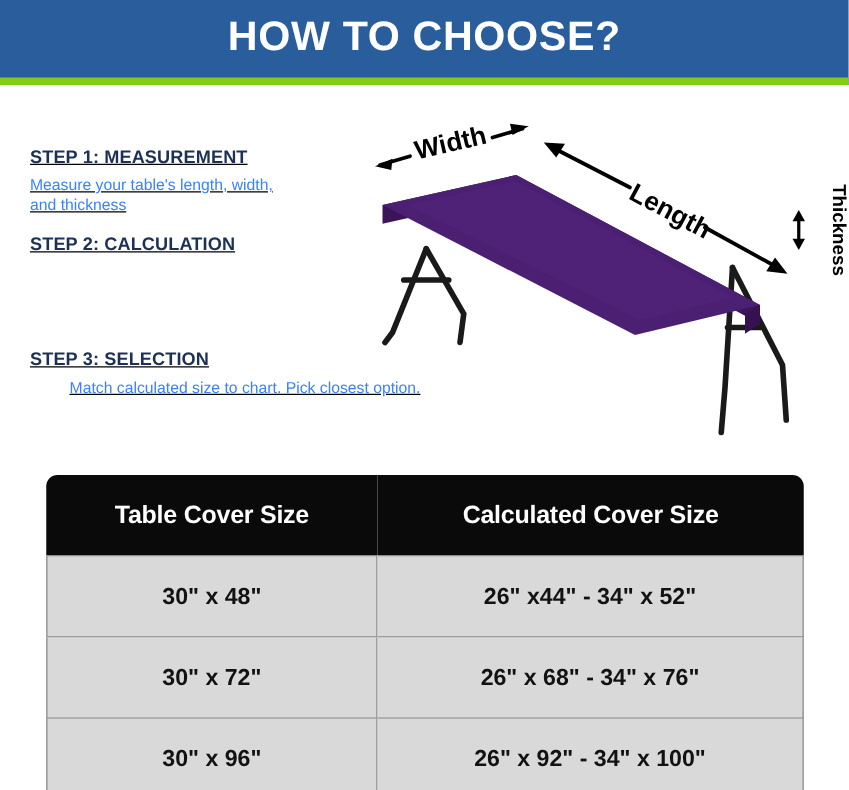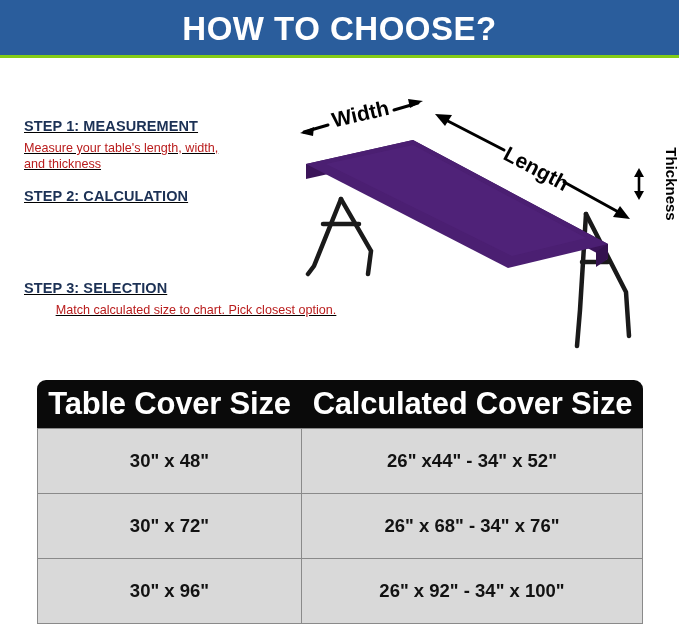--- a/index.html
+++ b/index.html
@@ -14,23 +14,23 @@
     overflow: hidden;
     font-family: "Liberation Sans", sans-serif;
     -webkit-font-smoothing: antialiased;
   }
 
   
   #header-banner {
     position: absolute;
     left: 0; top: 0;
     width: 679px;
-    height: 58px;
+    height: 68px;
     background: #2a5d9c;
-    border-bottom: 3px solid #84cc16;
+    border-bottom: 6px solid #84cc16;
     box-sizing: border-box;
     padding-left: 20px;
   }
   #header-title {
     position: absolute;
     left: 0; top: 0;
     width: 679px;
     line-height: 58px;
     text-align: center;
     color: #ffffff;
@@ -51,21 +51,21 @@
   .step-heading {
     color: #1c3155;
     font-family: "Liberation Sans", sans-serif;
     font-weight: bold;
     font-size: 14.5px;
     letter-spacing: 0.1px;
     margin: 0 0 6px 0;
     white-space: nowrap;
   }
   .step-body {
-    color: #b91c1c;
+    color: #3b82f6;
     font-family: "Liberation Sans", sans-serif;
     font-size: 12.6px;
     line-height: 16px;
     margin: 0;
     white-space: pre-line;
   }
   #step-1 { position: absolute; left: 0; top: 0; width: 300px; }
   #step-2 { position: absolute; left: 0; top: 70px; width: 310px; }
   #step-3 { position: absolute; left: 0; top: 162px; width: 340px; }
   #step-3 .step-body { margin-left: 4px; text-align: center; }
@@ -88,23 +88,23 @@
     width: 606px;
     border-collapse: separate;
     border-spacing: 0;
     table-layout: fixed;
   }
   #size-chart .chart-header-row th {
     background: #0a0a0a;
     color: #ffffff;
     font-family: "Liberation Sans", sans-serif;
     font-weight: bold;
-    font-size: 31px;
+    font-size: 20px;
     text-align: center;
-    height: 48px;
+    height: 64px;
     padding: 0;
     letter-spacing: -0.2px;
   }
   #size-chart .chart-header-row th:first-child {
     border-top-left-radius: 9px;
     width: 265px;
   }
   #size-chart .chart-header-row th:last-child {
     border-top-right-radius: 9px;
   }

